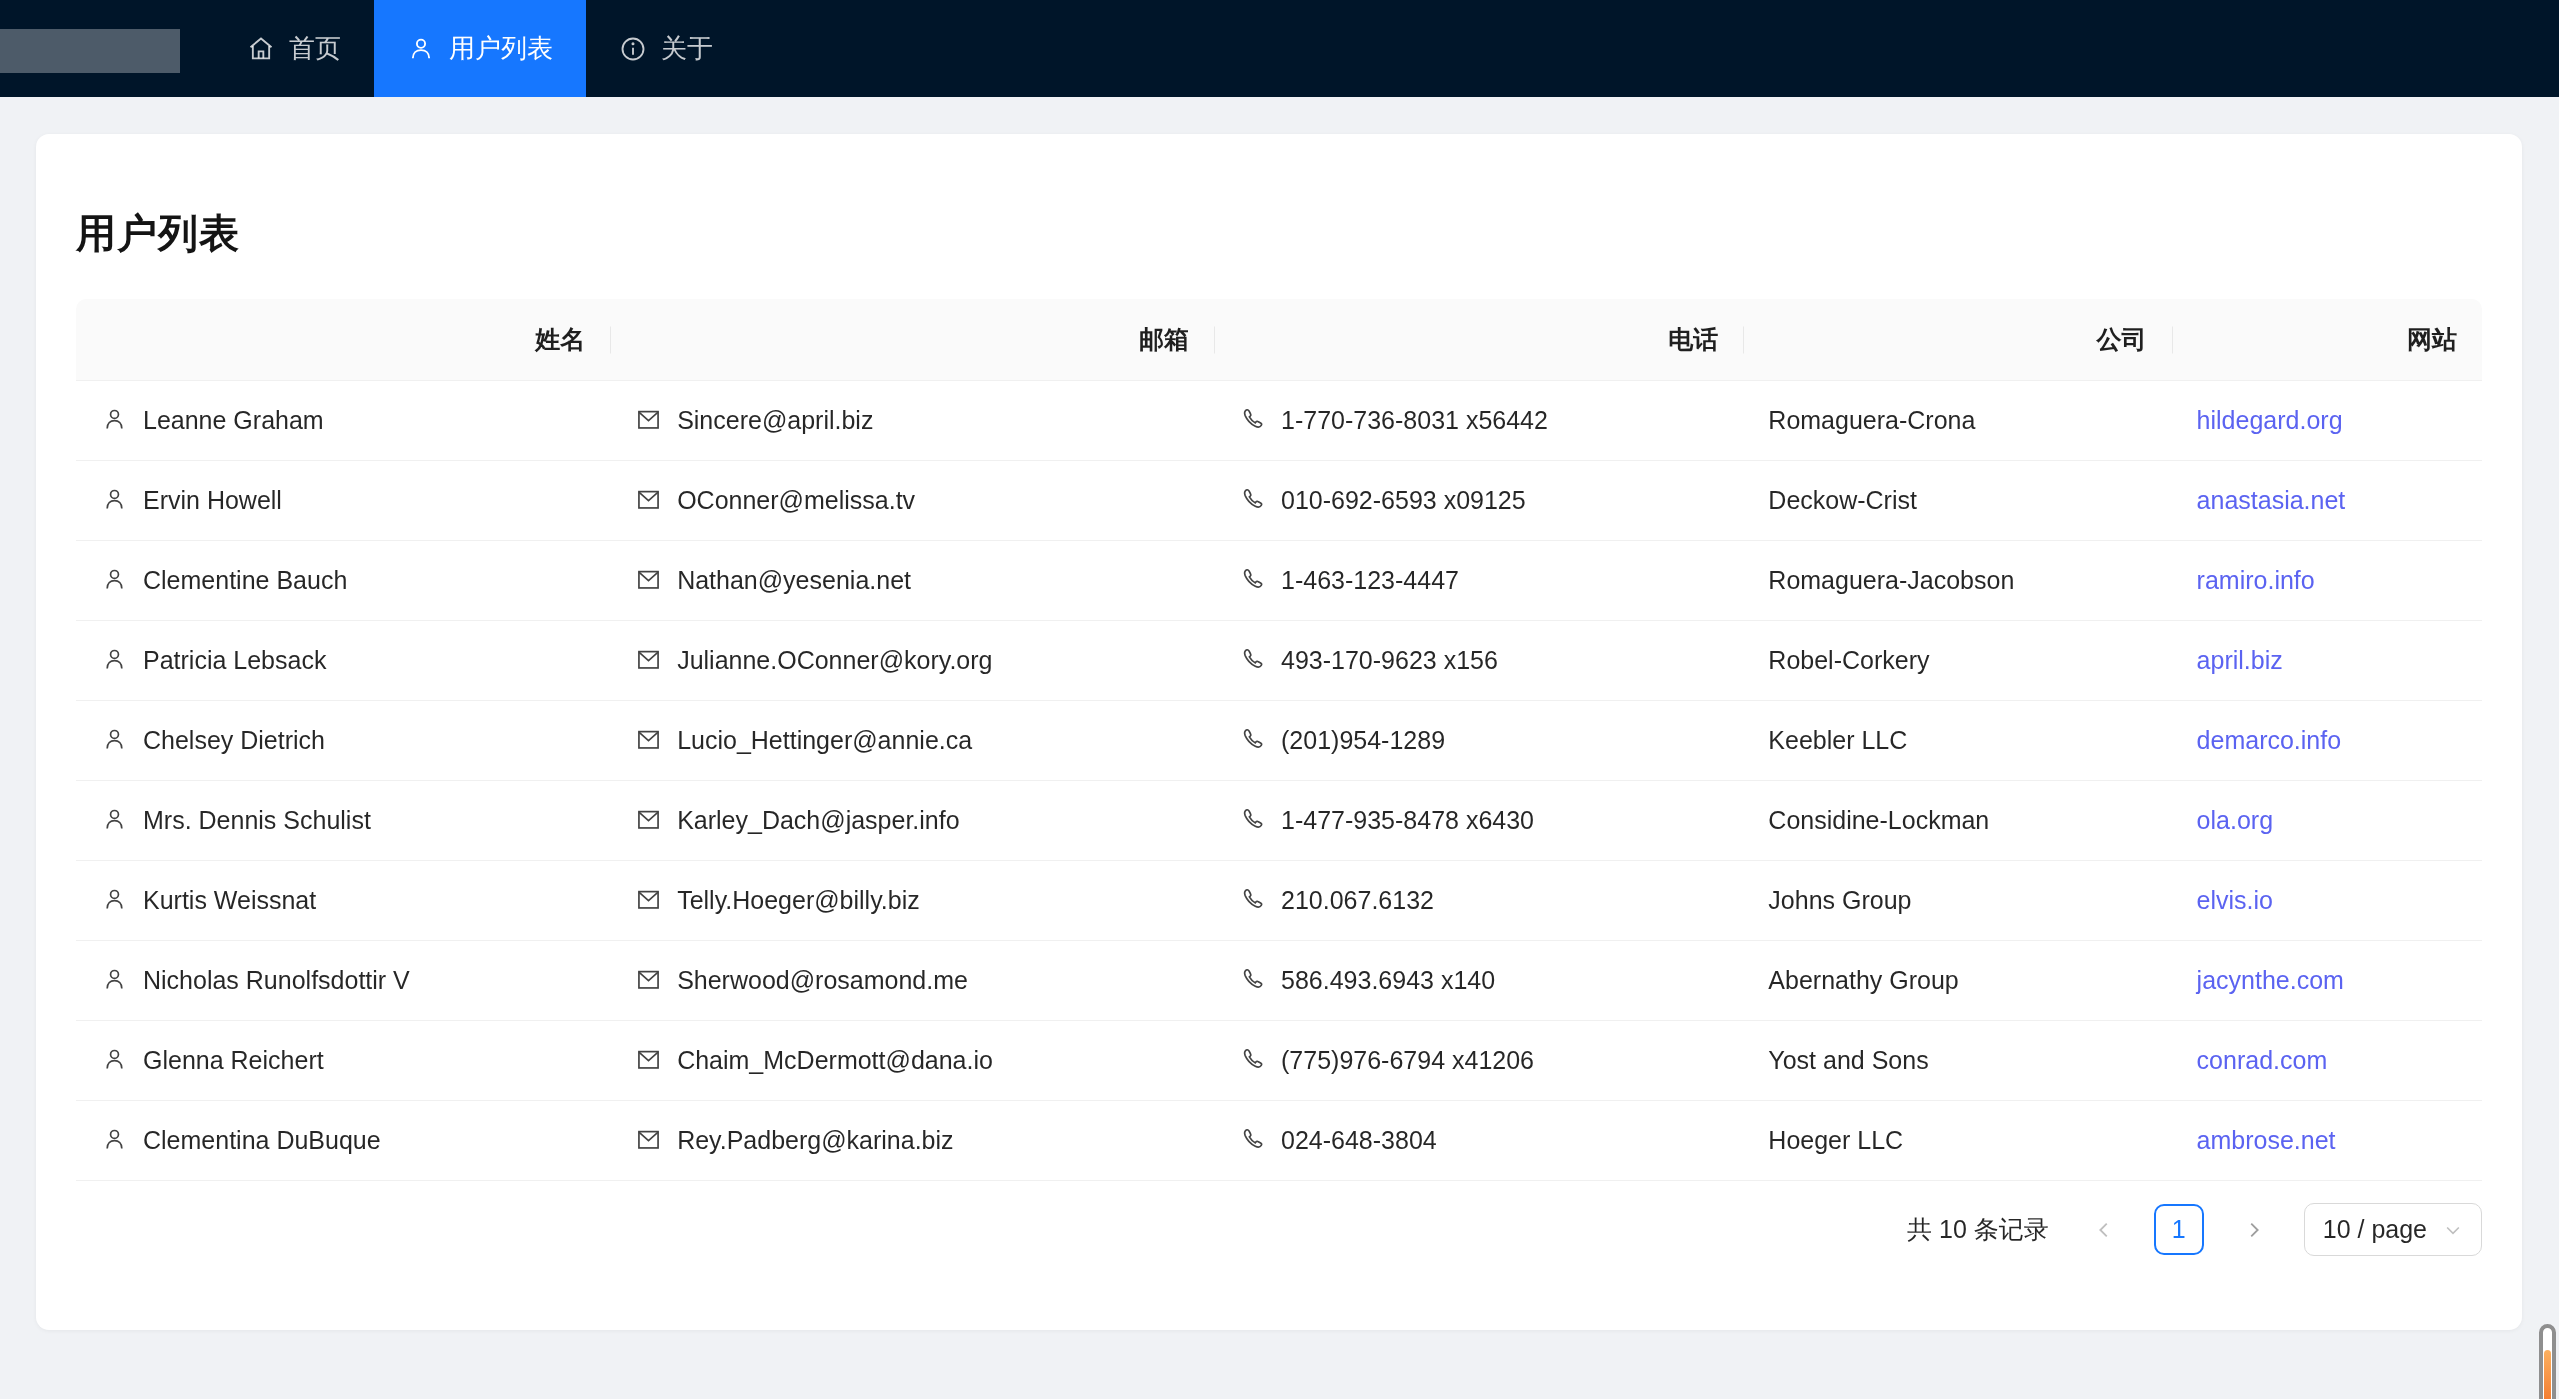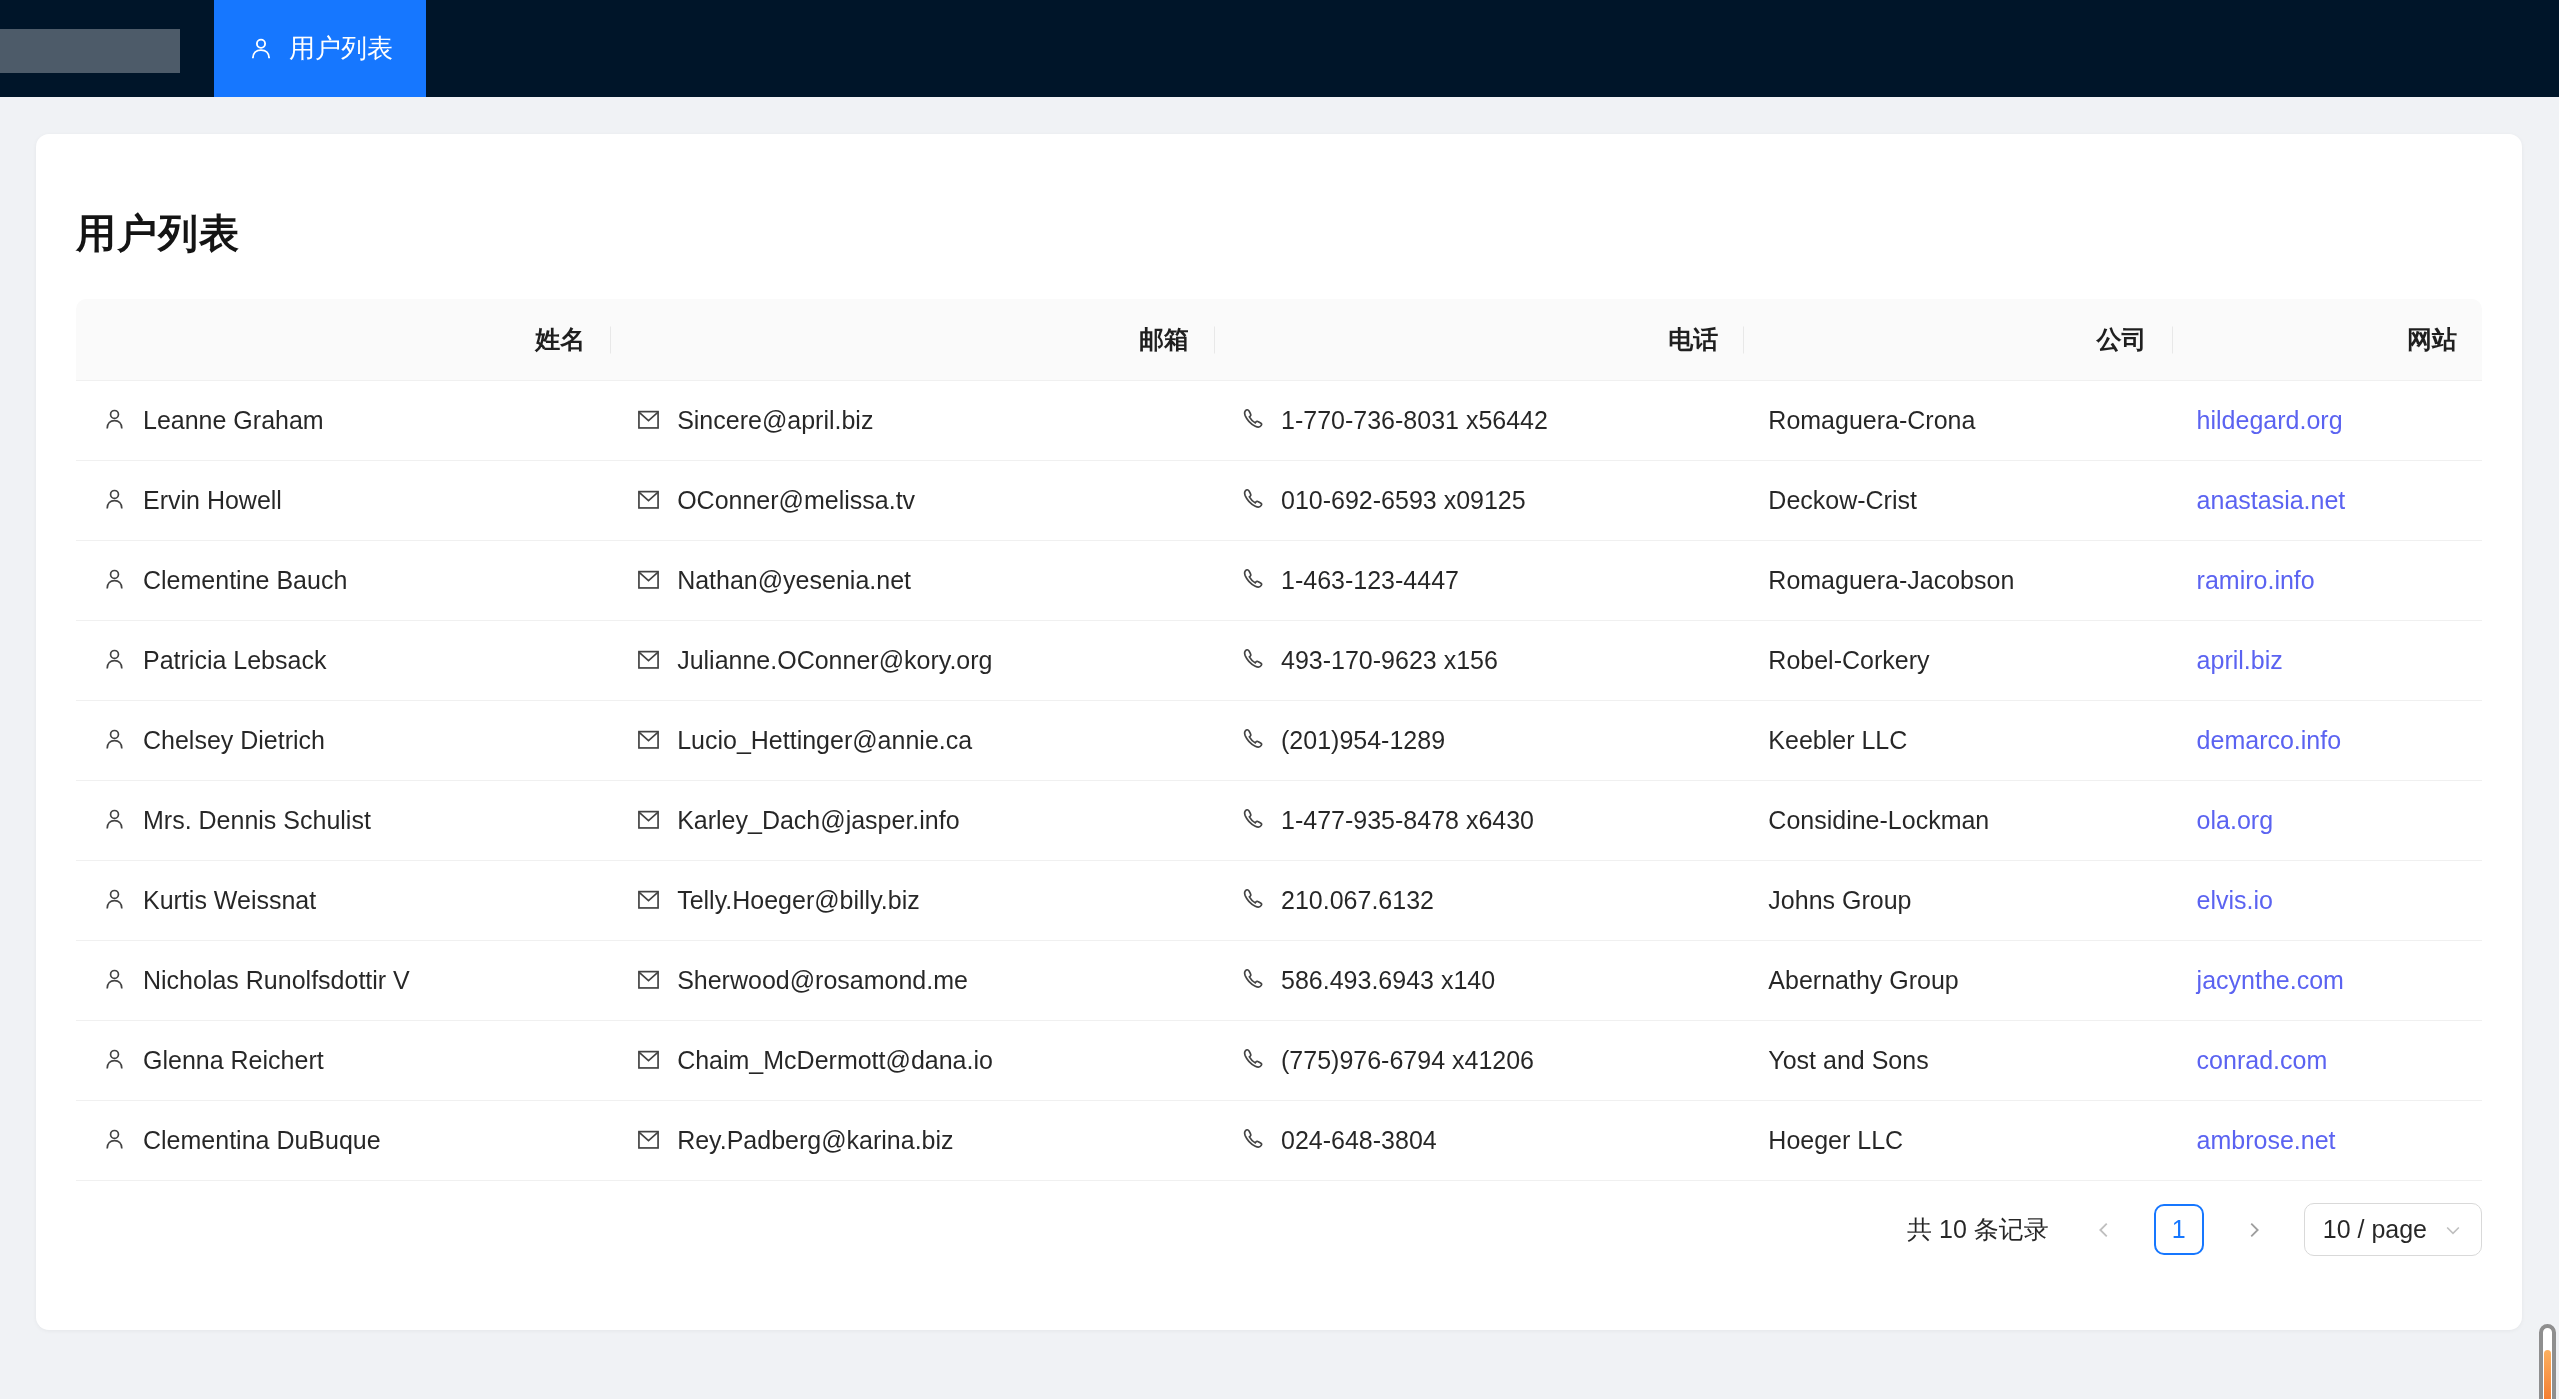--- a/index.html
+++ b/index.html
@@ -155,26 +155,42 @@
     border-radius: 6px;
     background: linear-gradient(to bottom, var(--thumb-top, #fbb060), var(--thumb-bottom, #f4772a));
   }
 </style>
 </head>
 <body>
 
 <header class="navbar">
   <div class="logo"></div>
   <nav class="nav-menu">
+    <div class="nav-item">
+      <svg viewBox="0 0 24 24" fill="none" stroke-width="1.6">
+        <path d="M3 10.5 L12 3 L21 10.5"></path>
+          <path d="M5 9.5 V20 H19 V9.5"></path>
+          <path d="M10 20 V14 H14 V20"></path>
+      </svg>
+      <span>首页</span>
+    </div>
     <div class="nav-item active">
       <svg viewBox="0 0 24 24" fill="none" stroke-width="1.6">
         <circle cx="12" cy="7.5" r="3.5"></circle>
           <path d="M5 20 C5 15.5 8 13 12 13 C16 13 19 15.5 19 20"></path>
       </svg>
       <span>用户列表</span>
+    </div>
+    <div class="nav-item">
+      <svg viewBox="0 0 24 24" fill="none" stroke-width="1.6">
+        <circle cx="12" cy="12" r="9"></circle>
+          <line x1="12" y1="11" x2="12" y2="17"></line>
+          <circle cx="12" cy="7.5" r="0.5" fill="currentColor"></circle>
+      </svg>
+      <span>关于</span>
     </div>
   </nav>
 </header>
 
 <main class="card">
   <h1 class="page-title">用户列表</h1>
 
   <table>
     <colgroup>
       <col style="width:22.2%">

